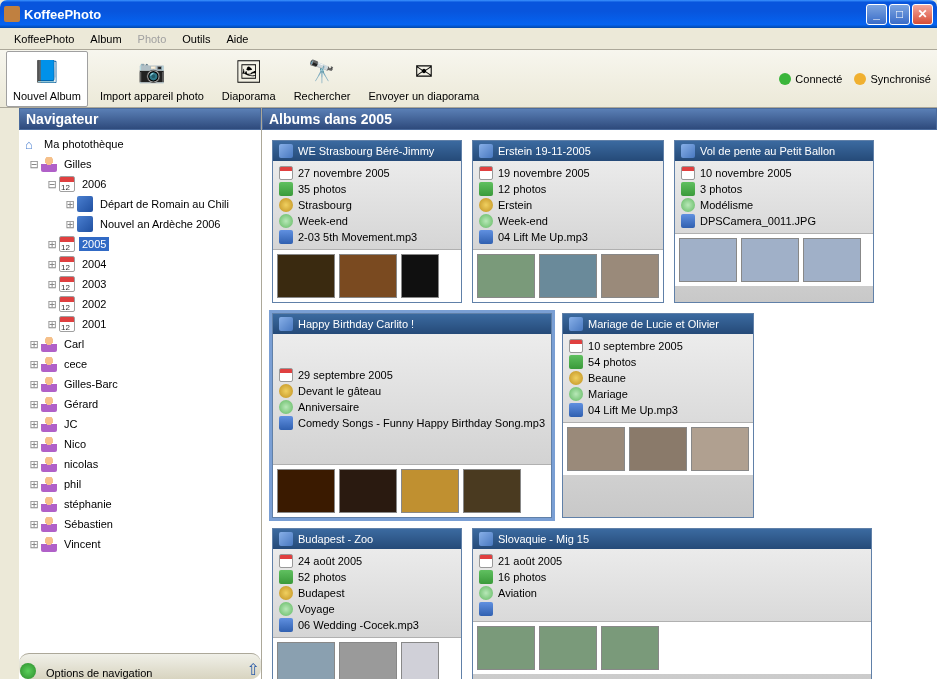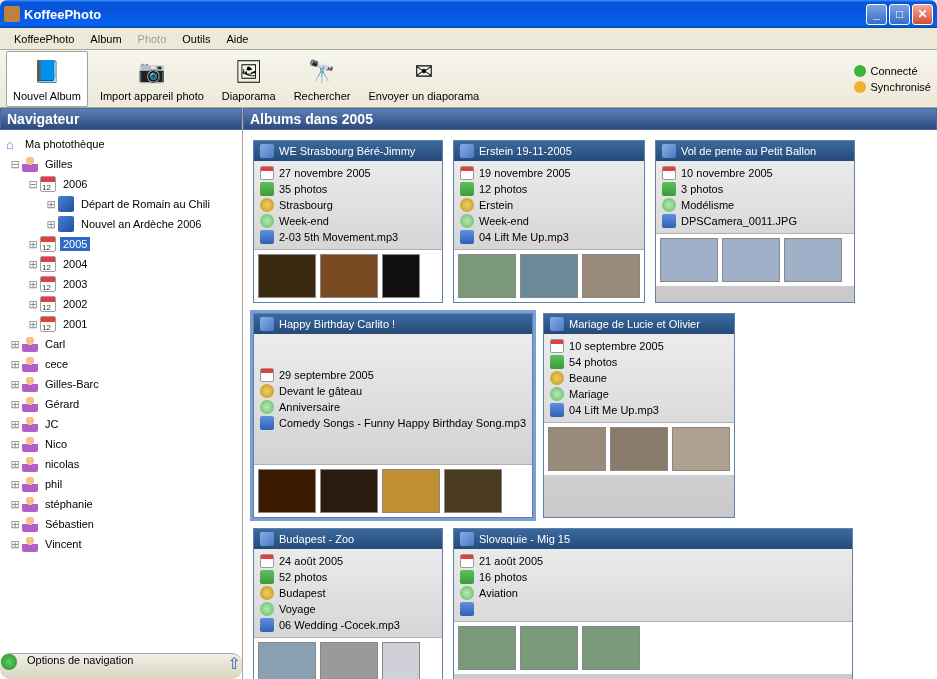--- a/index.html
+++ b/index.html
@@ -17,43 +17,43 @@
 
 .menubar { height: 22px; background: #ece9d8; display: flex; align-items: center; padding: 0 6px; border-bottom: 1px solid #aca899; }
 .menubar span { padding: 2px 8px; }
 .menubar .disabled { color: #a0a0a0; }
 
 
 .toolbar { height: 58px; background: linear-gradient(to bottom,#f7f6ee,#ece9d8); border-bottom: 1px solid #aca899; display: flex; align-items: center; padding: 2px 6px; gap: 6px; position: relative; }
 .tbtn { display:flex; flex-direction:column; align-items:center; justify-content:center; padding:4px 6px; gap:2px; }
 .tbtn .ticon { width:32px; height:32px; display:flex; align-items:center; justify-content:center; font-size:22px; }
 .tbtn.selected { background:#fff; border:1px solid #a0a0a0; border-radius:2px; }
-.status-area { margin-left:auto; display:flex; flex-direction:column; gap:4px; align-items:flex-start; }
+.status-area { margin-left:auto; display:flex; gap:12px; align-items:flex-start; }
 .status-area div { display:flex; align-items:center; gap:4px; }
 .status-dot { width:12px; height:12px; border-radius:50%; }
 
 
 .panel-head { height:22px; background: linear-gradient(to bottom,#5a7fb5,#2e4a7c); color:#fff; font-weight:bold; font-size:14px; display:flex; align-items:center; padding:0 6px; border:1px solid #4a6a9c; }
 
 
-.workspace { display:flex; height: calc(679px - 28px - 22px - 58px); }
+.workspace { display:flex; height: calc(679px - 28px - 22px - 58px); margin-left: 19px; }
 .nav { width: 243px; display:flex; flex-direction:column; border-right:1px solid #aca899; background:#fff; }
 .tree { flex:1; overflow:auto; background:#fff; padding:4px 2px; }
 .tree-row { display:flex; align-items:center; height:20px; white-space:nowrap; }
 .tw { width:14px; text-align:center; color:#888; display:inline-block; }
 .tree-row .lbl { padding:1px 3px; }
 .tree-row.selected .lbl { background:#316ac5; color:#fff; }
 .tree-row.selected .ticon-cal { filter:none; }
 .ticon-user { width:16px; height:16px; background: radial-gradient(circle at 50% 30%, #f5c08a 30%, transparent 31%), linear-gradient(to bottom, transparent 50%, #b060c8 50%); border-radius:2px; margin-right:4px; }
 .ticon-cal { width:16px; height:16px; background: linear-gradient(to bottom,#e04040 0% 35%, #fff 35% 100%); border:1px solid #a0a0a0; border-radius:2px; margin-right:4px; position:relative; }
 .ticon-cal::after { content:"12"; position:absolute; bottom:-1px; left:1px; font-size:8px; color:#333; }
 .ticon-book { width:16px; height:16px; background:linear-gradient(135deg,#4a7fd0,#2050a0); border-radius:2px; margin-right:4px; }
 .ticon-home { width:16px; height:16px; margin-right:4px; display:flex; align-items:center; justify-content:center; font-size:13px; color:#4a7fd0;}
 .ticon-globe { width:16px; height:16px; border-radius:50%; background:radial-gradient(circle,#5bd05b,#2a8a2a); margin-right:4px; }
-.nav-footer { height:26px; background:linear-gradient(to bottom,#f0f0e8,#d8d4c0); border-top:1px solid #aca899; display:flex; align-items:flex-start; padding:0 1px; gap:6px;border-radius:10px; }
+.nav-footer { height:26px; background:linear-gradient(to bottom,#f0f0e8,#d8d4c0); border-top:1px solid #aca899; display:flex; align-items:flex-end; padding:0 1px; gap:6px;border-radius:10px; }
 .nav-footer .arrow { margin-left:auto; color:#2a5aa8; font-size:16px; }
 
 .content { flex:1; display:flex; flex-direction:column; background:#fff; }
 .albums { flex:1; overflow:auto; padding:10px; display:flex; flex-wrap:wrap; gap:10px; align-content:flex-start; }
 
 .album { border:1px solid #6080a8; background:linear-gradient(to bottom,#f0f0f0,#c8c8c8); display:flex; flex-direction:column; }
 .album.selected { outline:3px solid #7a9fd4; outline-offset:0; }
 .album-head { background:linear-gradient(to bottom,#3b6aa0,#254a78); color:#fff; display:flex; align-items:center; padding:3px 6px; gap:5px; font-weight:normal; }
 .album-head .book-icon { width:14px; height:14px; background:linear-gradient(135deg,#88b0e8,#4878c0); border-radius:2px; }
 .album-body { padding:5px 6px; display:flex; flex-direction:column; gap:2px; }

